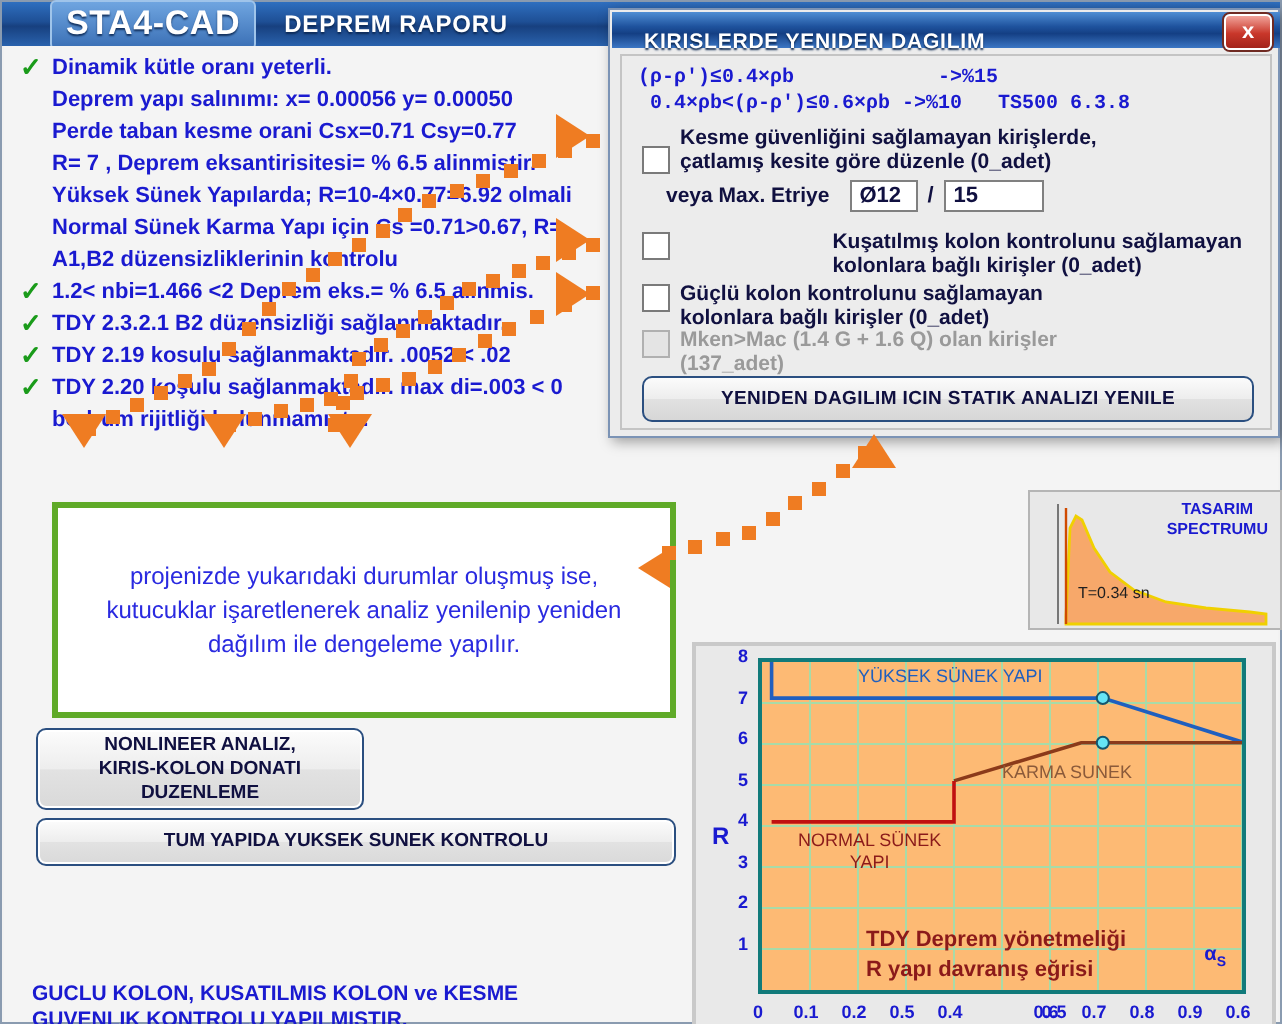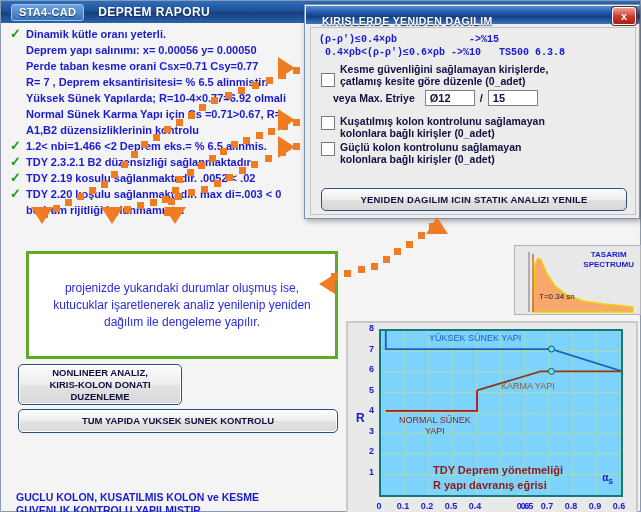--- a/index.html
+++ b/index.html
@@ -17,26 +17,26 @@
     box-sizing:border-box;
   }
   
   #titlebar{
     position:absolute;left:0;top:0;width:639px;height:22px;
     background:linear-gradient(to bottom,#2f6fbf 0%,#1e4f95 45%,#17407f 55%,#2a62ad 100%);
     display:flex;align-items:center;
     box-sizing:border-box;
   }
   #logo-badge{
-    margin-left:10px;
+    margin-left:24px;
     background:linear-gradient(to bottom,#6fa5e0,#3a6fb5);
     border:1px solid #9fc4ea;
     border-radius:3px;
     color:#ffffff;
-    font-weight:bold;font-size:11px;
+    font-weight:bold;font-size:17px;
     padding:1px 7px 2px 7px;
     letter-spacing:.3px;
     text-shadow:0 1px 1px #12315e;
   }
   #app-title{
     margin-left:14px;color:#ffffff;font-weight:bold;font-size:12px;letter-spacing:.4px;
     text-shadow:0 1px 1px #0d2a56;
   }
   
   #report{
@@ -102,21 +102,21 @@
   #spectrum-T{
     position:absolute;left:24px;top:46px;color:#202020;font-size:8px;
   }
   
   #chartpanel{
     position:absolute;left:344px;top:298px;width:292px;height:206px;
     background:#e9e9e9;border:2px solid #c9c9c9;box-sizing:border-box;
   }
   #plotarea{
     position:absolute;left:31px;top:6px;width:244px;height:168px;
-    background:#7dd3fc;border:2px solid #117a7a;box-sizing:border-box;
+    background:#fdba74;border:2px solid #117a7a;box-sizing:border-box;
   }
   .ylab{position:absolute;color:#1a1ad0;font-size:9px;font-weight:bold;text-align:right;width:16px;}
   .xlab{position:absolute;color:#1a1ad0;font-size:9px;font-weight:bold;text-align:center;width:24px;}
   #ylabel{position:absolute;left:8px;top:88px;color:#1a1ad0;font-size:12px;font-weight:bold;}
   #xlabel{position:absolute;right:8px;bottom:10px;color:#1a1ad0;font-size:10px;font-weight:bold;}
   .serieslabel{position:absolute;font-size:9px;white-space:nowrap;}
   #chart-caption{
     position:absolute;left:52px;top:132px;color:#8b1a1a;font-size:11px;
     font-weight:bold;line-height:15px;
   }
@@ -262,21 +262,21 @@
             <line y1="41" y2="41" x1="0" x2="240" stroke="#a8dba8" stroke-width="1"></line>
             <line y1="20.5" y2="20.5" x1="0" x2="240" stroke="#a8dba8" stroke-width="1"></line>
             <polyline points="4.8,0 4.8,18.039999999999992 170.39999999999998,18.039999999999992 240,39.97500000000001" fill="none" stroke="#1f5fbf" stroke-width="1.8"></polyline>
             <circle cx="170.39999999999998" cy="18.039999999999992" r="3" fill="#66e5f5" stroke="#14566e"></circle>
             <polyline points="96,59.45 159.60000000000002,40.38499999999999 240,40.38499999999999" fill="none" stroke="#8b3a1a" stroke-width="1.8"></polyline>
             <circle cx="170.39999999999998" cy="40.38499999999999" r="3" fill="#66e5f5" stroke="#14566e"></circle>
             <polyline points="4.8,79.95 96,79.95 96,59.45" fill="none" stroke="#c01010" stroke-width="1.8"></polyline>
           </svg>
         <div id="chart-annotations">
             <div class="serieslabel" style="left: 48px; top: 1.79px; color: rgb(31, 95, 191); text-align: center; line-height: 11px;">YÜKSEK SÜNEK YAPI</div>
-            <div class="serieslabel" style="left: 120px; top: 50.375px; color: rgb(139, 90, 58); text-align: center; line-height: 11px;">KARMA YAPI</div>
+            <div class="serieslabel" style="left: 120px; top: 50.375px; color: rgb(139, 90, 58); text-align: center; line-height: 11px;">KARMA SUNEK</div>
             <div class="serieslabel" style="left: 18px; top: 84.2px; color: rgb(139, 26, 26); text-align: center; line-height: 11px;">NORMAL SÜNEK<br>YAPI</div>
           </div>
         <div id="chart-caption">TDY Deprem yönetmeliği<br>R yapı davranış eğrisi</div>
         <div id="xlabel">α<sub style="font-size:7px;">S</sub></div>
       </div>
       <div id="chart-yticks">
           <div class="ylab" style="left: 10px; top: 143.5px;">1</div>
           <div class="ylab" style="left: 10px; top: 123px;">2</div>
           <div class="ylab" style="left: 10px; top: 102.5px;">3</div>
           <div class="ylab" style="left: 10px; top: 82px;">4</div>
@@ -311,35 +311,39 @@
       <div class="mono" style="position:absolute;left:8px;top:6px;">(ρ-ρ')≤0.4×ρb            -&gt;%15</div>
       <div class="mono" style="position:absolute;left:8px;top:19px;"> 0.4×ρb&lt;(ρ-ρ')≤0.6×ρb -&gt;%10   TS500 6.3.8</div>
 
       <div class="cbrow" style="left:10px;top:35px;width:300px;align-items:flex-end;">
         <div class="cbox"></div>
         <div class="cblabel" id="cb0">Kesme güvenliğini sağlamayan kirişlerde,<br>çatlamış kesite göre düzenle (0_adet)</div>
       </div>
 
       <div style="position:absolute;left:22px;top:62px;display:flex;align-items:center;">
         <span class="cblabel">veya Max.  Etriye</span>
-        <span class="etrbox" style="width:50px;margin-left:10px;">Ø12</span>
+        <span class="etrbox" style="width:34px;margin-left:10px;">Ø12</span>
         <span style="margin:0 5px;font-weight:bold;font-size:11px;color:#101040;">/</span>
         <span class="etrbox" style="width:50px;">15</span>
       </div>
 
-      <div class="cbrow" style="left:10px;top:87px;width:300px;">
+      <div class="cbrow" style="left:10px;top:87px;width:300px;justify-content:space-between;">
         <div class="cbox"></div>
         <div class="cblabel" id="cb1">Kuşatılmış kolon kontrolunu sağlamayan<br>kolonlara bağlı kirişler (0_adet)</div>
       </div>
 
       <div class="cbrow" style="left:10px;top:113px;width:300px;">
         <div class="cbox"></div>
         <div class="cblabel" id="cb2">Güçlü kolon kontrolunu sağlamayan<br>kolonlara bağlı kirişler (0_adet)</div>
       </div>
 
+      <div class="cbrow" style="left:10px;top:136px;width:300px;">
+        <div class="cbox disabled"></div>
+        <div class="cblabel dim" id="cb3">Mken&gt;Mac (1.4 G + 1.6 Q)  olan kirişler<br>(137_adet)</div>
+      </div>
 
       <div id="dlg-action">YENIDEN DAGILIM ICIN STATIK ANALIZI YENILE</div>
     </div>
   </div>
 
   <div class="arrow arrow-r" style="left:277px;top:56px;"></div>
   <div class="arrow arrow-r" style="left:277px;top:108px;"></div>
   <div class="arrow arrow-r" style="left:277px;top:135px;"></div>
   <div class="arrow arrow-l" style="left:318px;top:273px;"></div>
   <div class="arrow arrow-u" style="left:425px;top:216px;"></div>

